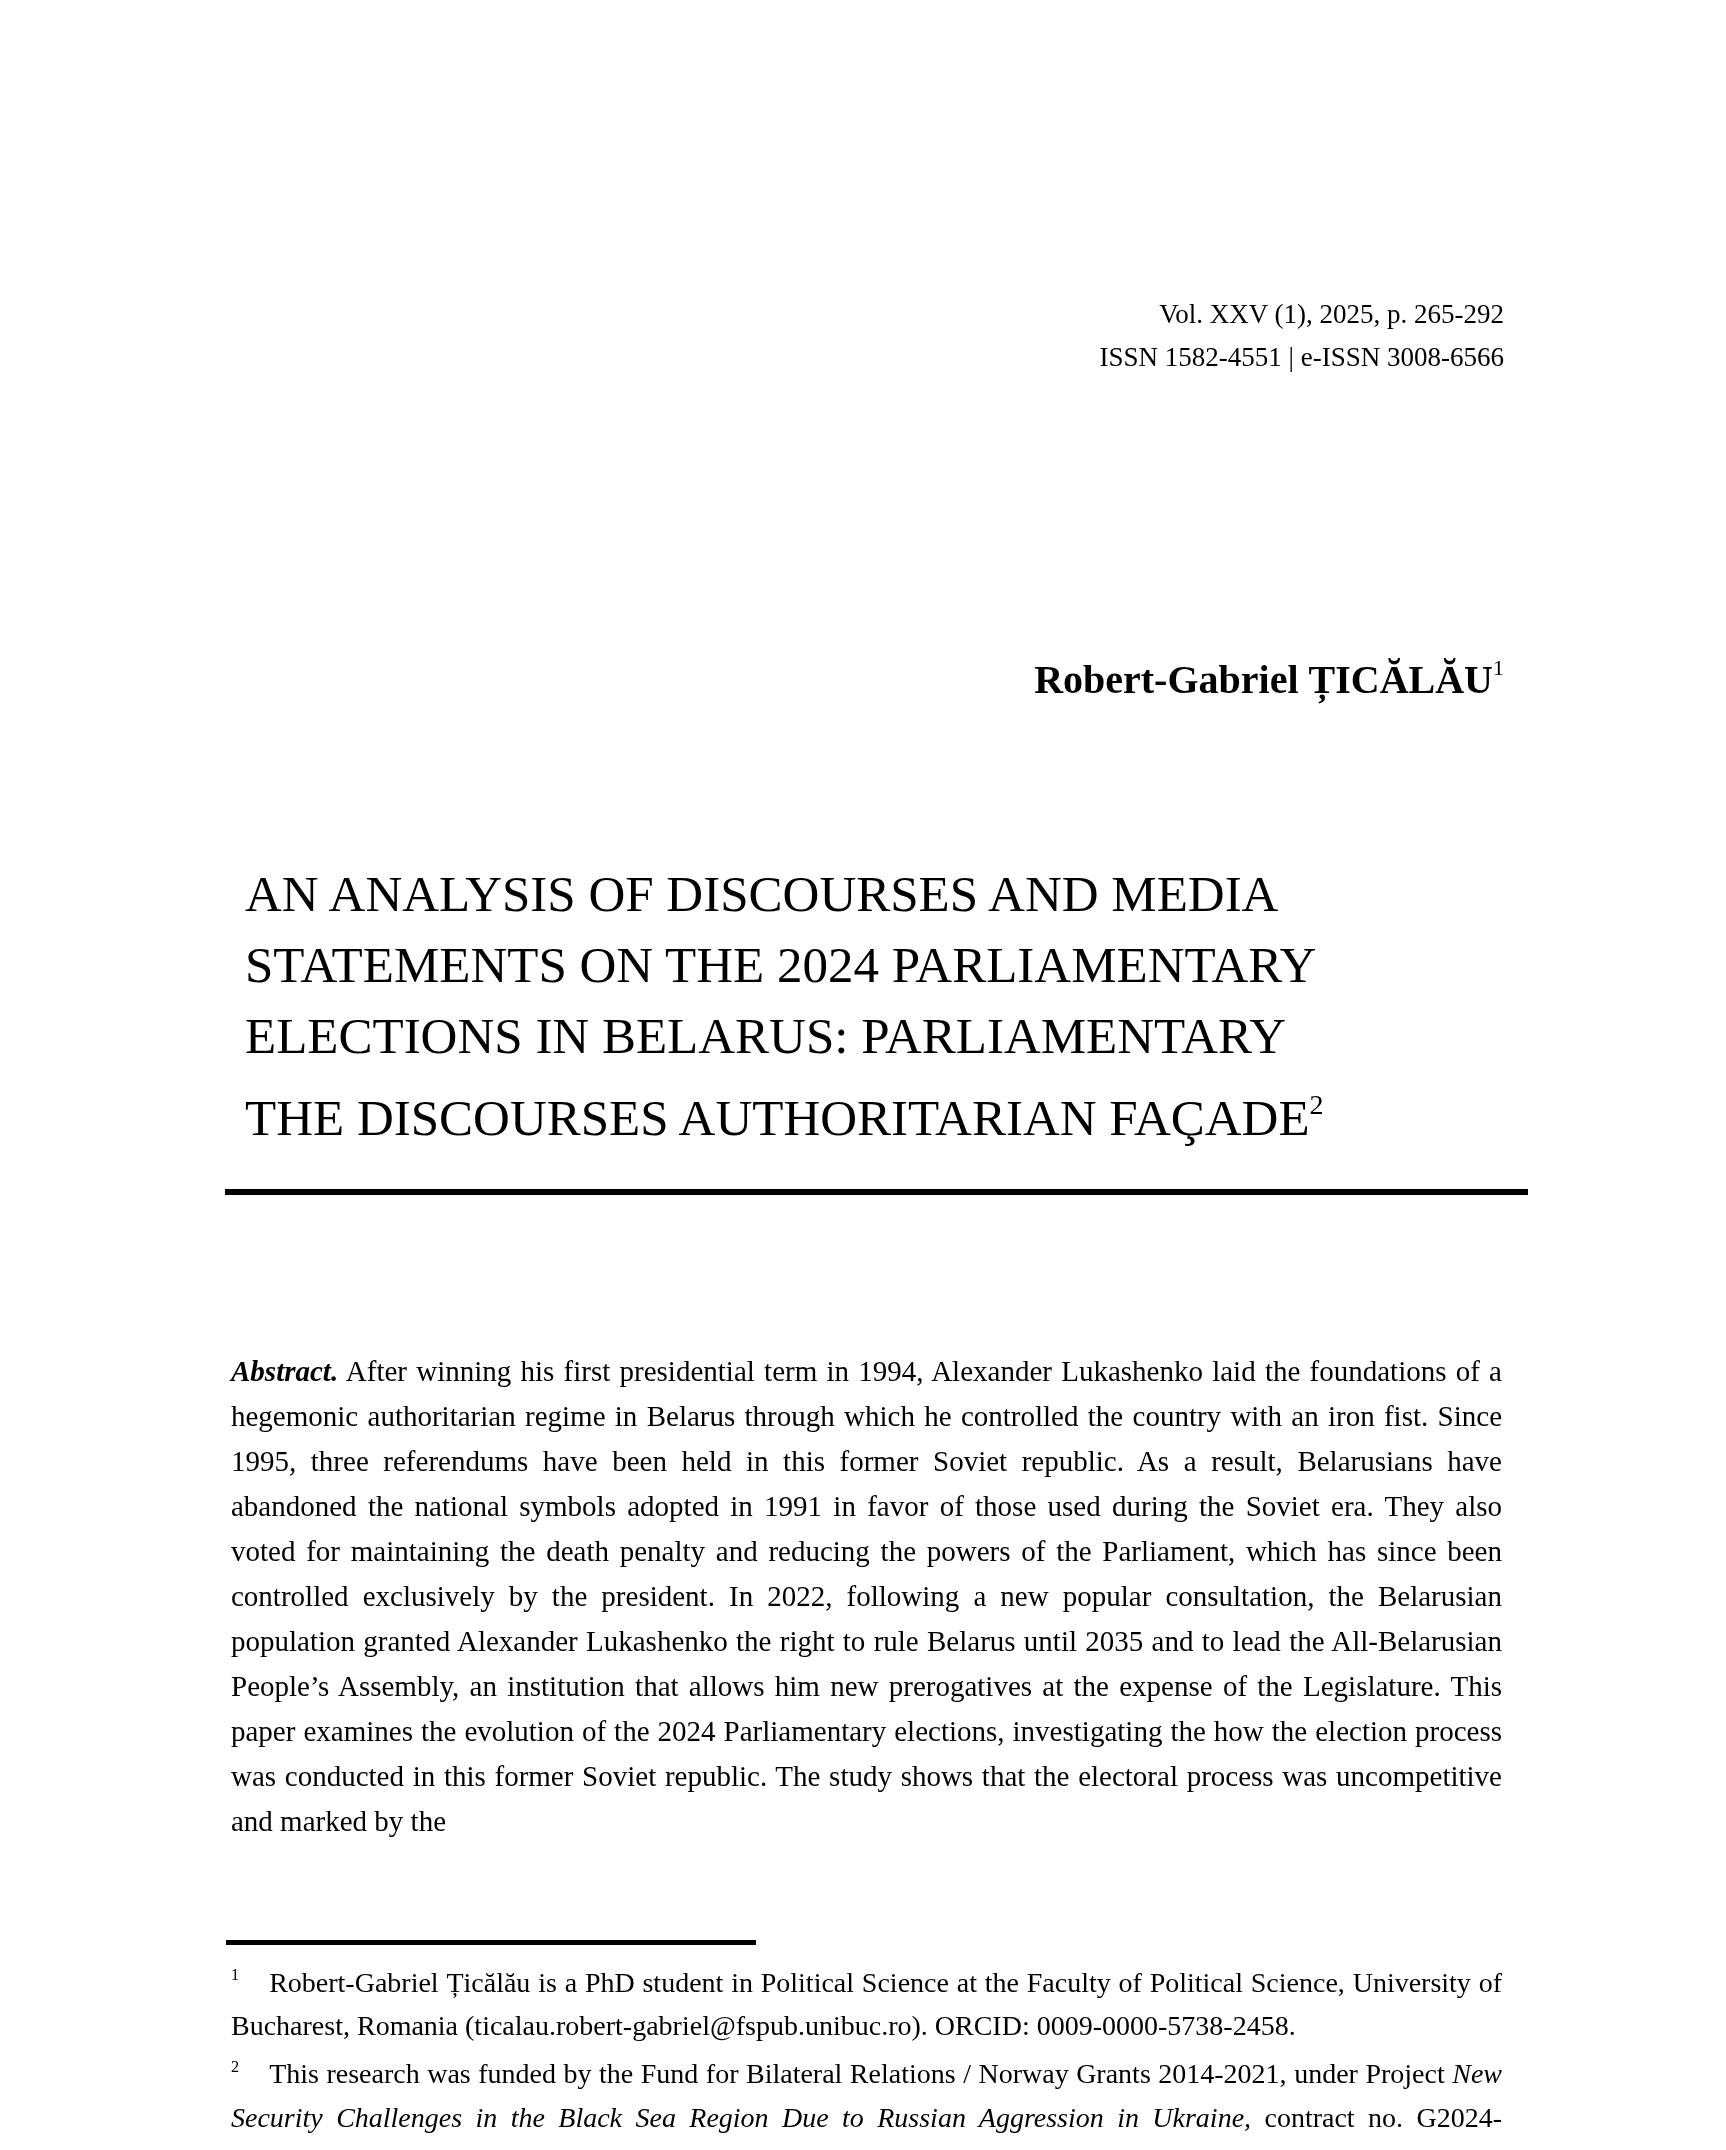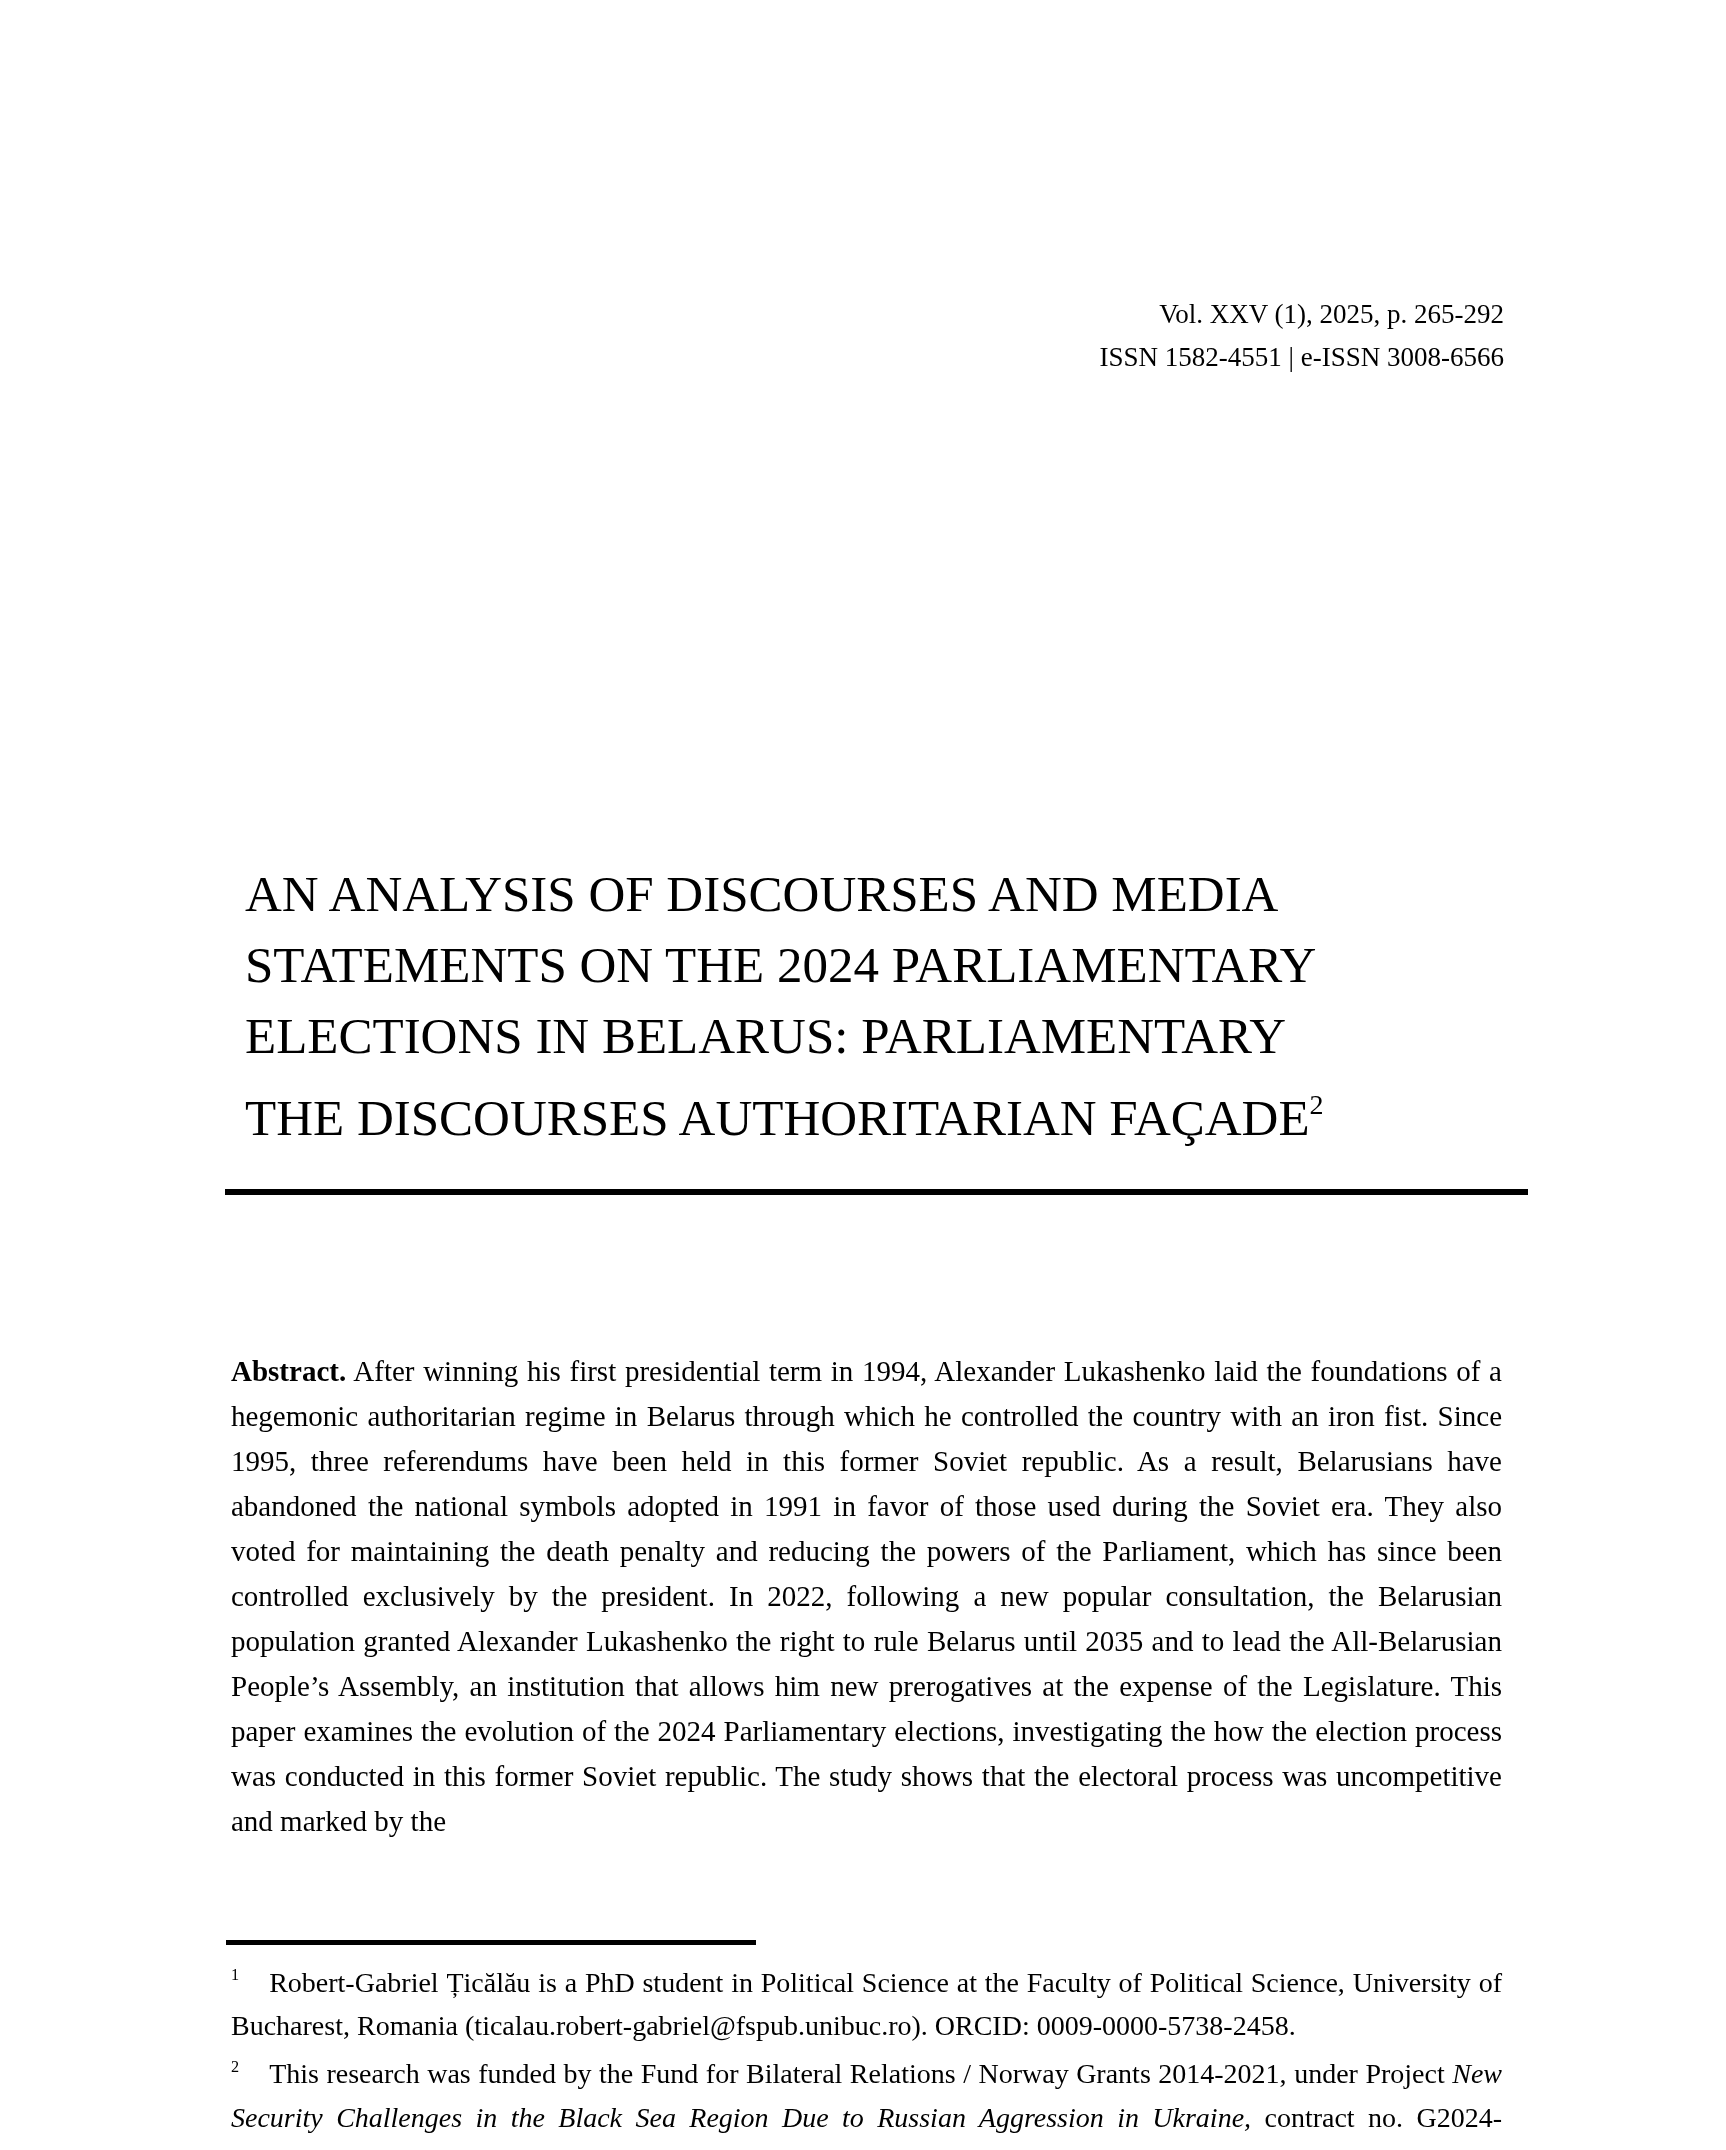--- a/index.html
+++ b/index.html
@@ -70,21 +70,21 @@
   .abstract {
     position: absolute;
     left: 231px;
     top: 1349px;
     width: 1271px;
     font-size: 29px;
     line-height: 45px;
     text-align: justify;
     margin: 0;
   }
-  .abstract .abstract-label { font-weight: bold; }
+  .abstract .abstract-label { font-weight: bold; font-style: italic; }
 
   
   .fn-rule {
     position: absolute;
     left: 226px;
     top: 1940px;
     width: 530px;
     height: 5.2px;
     background: #000000;
   }
@@ -109,20 +109,23 @@
 </head>
 <body>
 
 <div class="page">
 
   <div class="header-block">
     <div>Vol. XXV (1), 2025, p. 265-292</div>
     <div>ISSN 1582-4551 | e-ISSN 3008-6566</div>
   </div>
 
+  <div class="author-line">
+    <span>Robert-Gabriel ȚICĂLĂU</span><sup>1</sup>
+  </div>
 
   <div class="title-block">
     <div>AN ANALYSIS OF DISCOURSES AND MEDIA</div>
     <div>STATEMENTS ON THE 2024 PARLIAMENTARY</div>
     <div>ELECTIONS IN BELARUS: PARLIAMENTARY</div>
     <div><span>THE DISCOURSES AUTHORITARIAN FAÇADE</span><sup>2</sup></div>
   </div>
 
   <div class="title-rule"></div>
 

